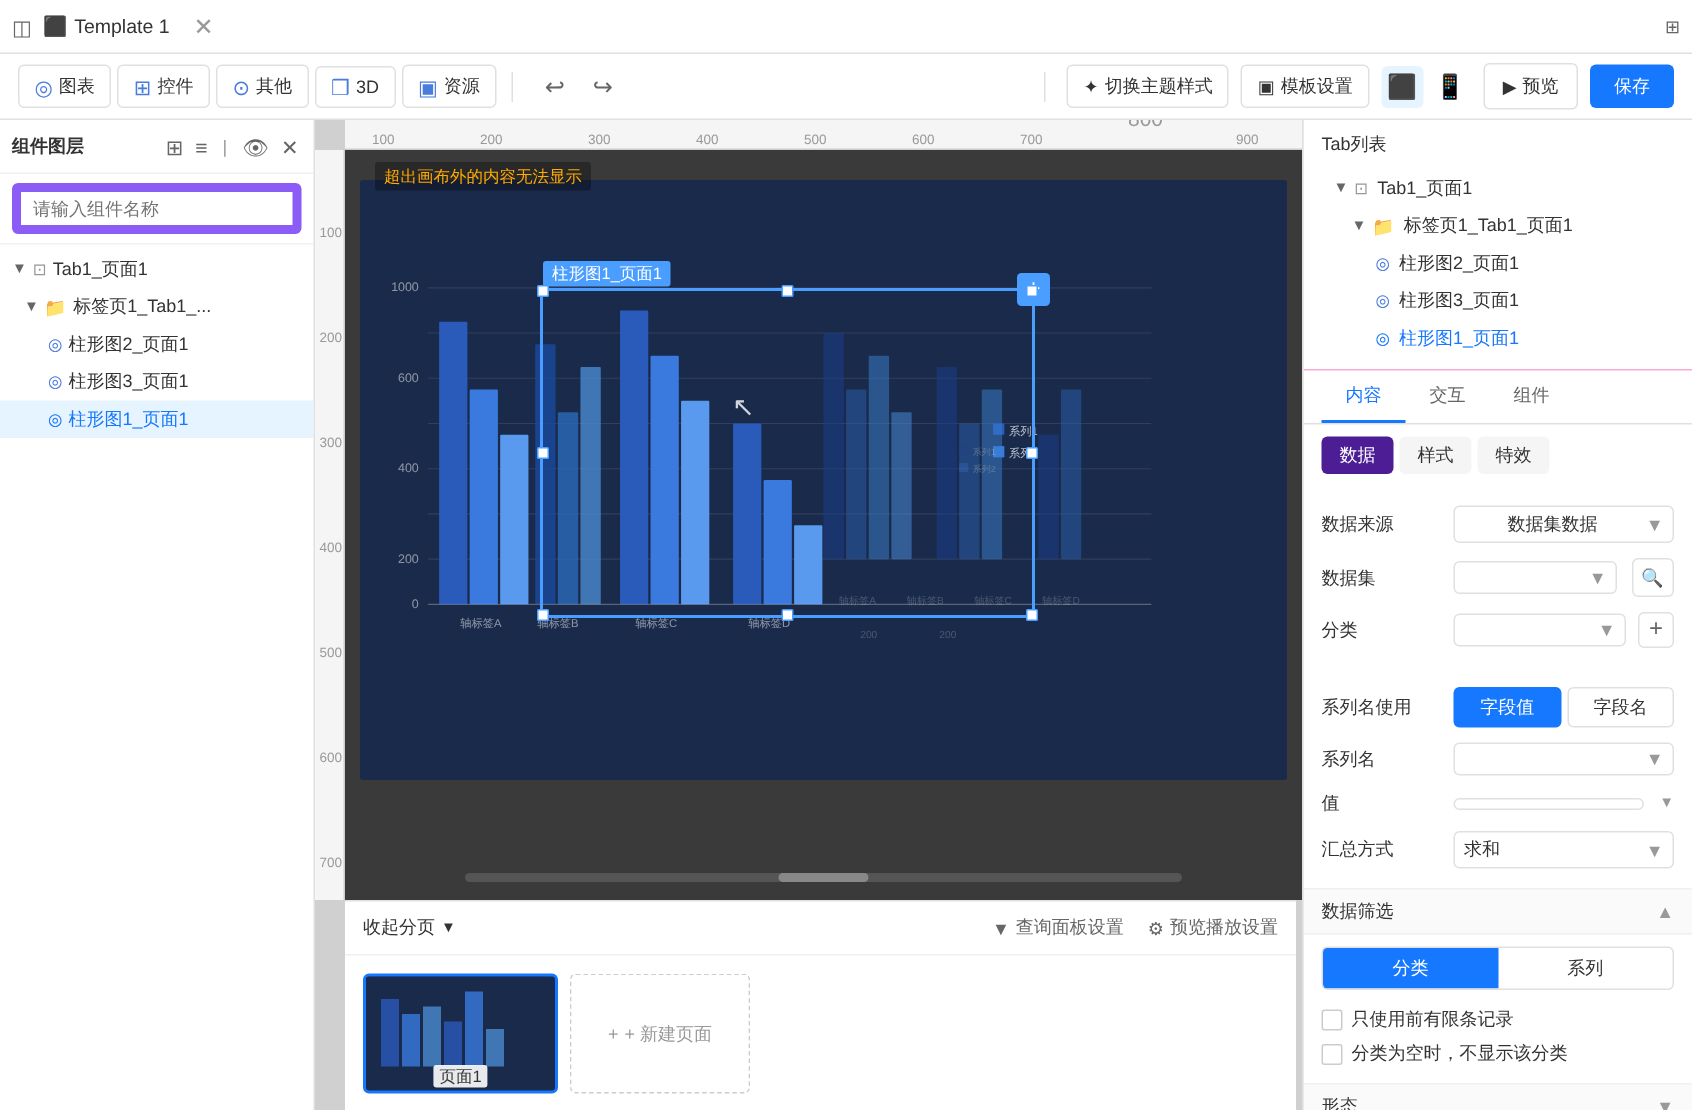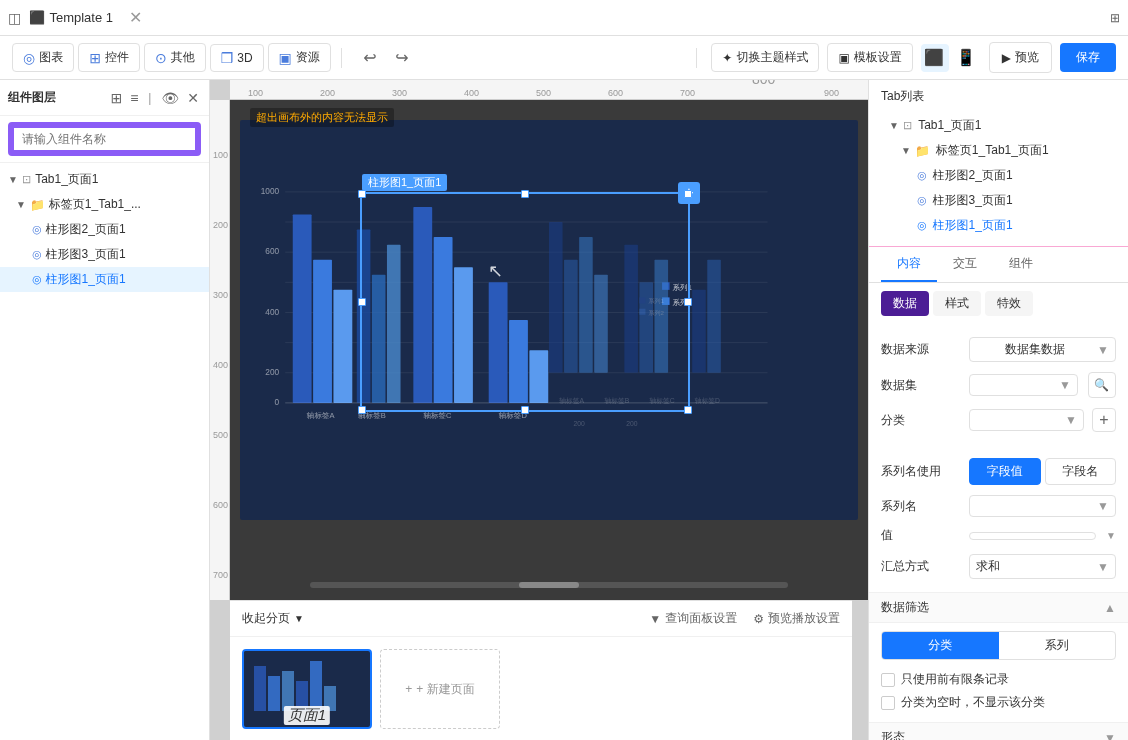--- a/index.html
+++ b/index.html
@@ -537,21 +537,21 @@
         </div>
 
         <div style="position:absolute;top:140px;left:248px;color:rgba(255,255,255,0.8);font-size:18px;pointer-events:none;">↖</div>
       </div>
 
       <div style="position:absolute;bottom:12px;left:80px;right:80px;height:6px;background:#555;border-radius:3px;">
         <div style="height:6px;width:60px;background:#888;border-radius:3px;margin:0 auto;"></div>
       </div>
     </div>
 
-    <div style="position:absolute; bottom:0; left:20px; right:16px; height:140px; background:#fff; border-top:1px solid #e0e0e0;">
+    <div style="position:absolute; bottom:0; left:20px; right:4px; height:140px; background:#fff; border-top:1px solid #e0e0e0;">
 
       <div style="height:36px;display:flex;align-items:center;padding:0 12px;gap:8px;border-bottom:1px solid #f0f0f0;">
         <div style="display:flex;align-items:center;gap:4px;cursor:pointer;color:#333;font-size:12px;">
           <span>收起分页</span>
           <span style="font-size:10px;">▼</span>
         </div>
         <div style="margin-left:auto;display:flex;gap:16px;">
           <div style="display:flex;align-items:center;gap:4px;color:#666;font-size:12px;cursor:pointer;">
             <span>▼</span>
             <span>查询面板设置</span>
@@ -567,21 +567,21 @@
         <div class="page-thumb">
           <svg width="120" height="70" style="position:absolute;top:0;left:0;">
             <rect width="120" height="70" fill="#1a2a4a"></rect>
             <rect x="10" y="15" width="12" height="45" fill="#2a5aba" opacity="0.8"></rect>
             <rect x="24" y="25" width="12" height="35" fill="#3a7ade" opacity="0.8"></rect>
             <rect x="38" y="20" width="12" height="40" fill="#4a8ace" opacity="0.8"></rect>
             <rect x="52" y="30" width="12" height="30" fill="#2a5aba" opacity="0.8"></rect>
             <rect x="66" y="10" width="12" height="50" fill="#3a7ade" opacity="0.8"></rect>
             <rect x="80" y="35" width="12" height="25" fill="#4a8ace" opacity="0.8"></rect>
           </svg>
-          <div style="position:absolute;bottom:2px;left:50%;transform:translateX(-50%);font-size:15px;color:#333;background:rgba(255,255,255,0.9);padding:0 4px;border-radius:2px;white-space:nowrap;font-style:italic;">页面1</div>
+          <div style="position:absolute;bottom:2px;left:50%;transform:translateX(-50%);font-size:11px;color:#333;background:rgba(255,255,255,0.9);padding:0 4px;border-radius:2px;white-space:nowrap;">页面1</div>
         </div>
         <div class="page-new-btn">
           <span>+</span>
           <span>+ 新建页面</span>
         </div>
       </div>
     </div>
   </div>
 
   <div class="right-panel">

